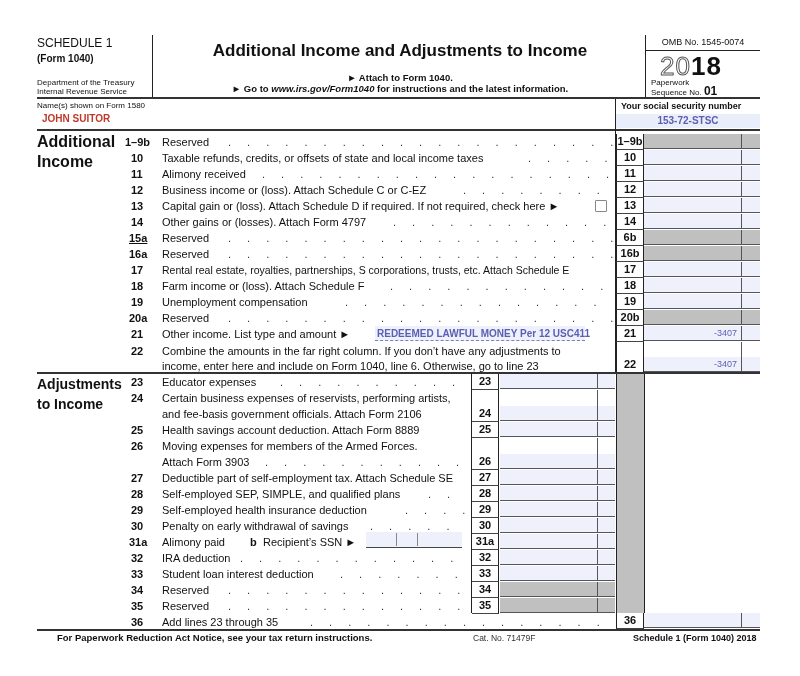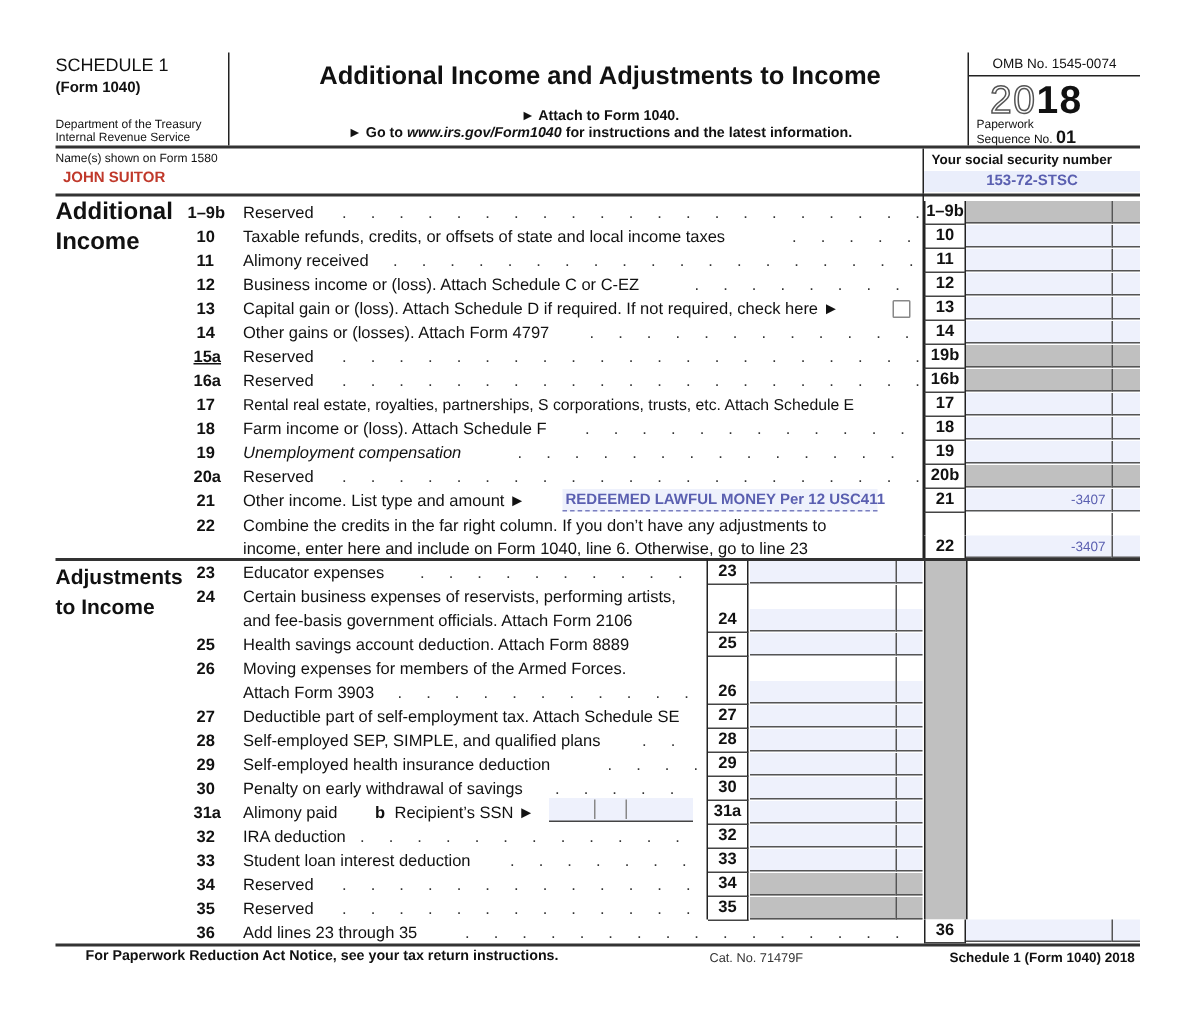--- a/index.html
+++ b/index.html
@@ -121,33 +121,33 @@
 <div class="dots" style="left:228px;top:246px;width:385px;">. . . . . . . . . . . . . . . . . . . . . . . . . . . . . . . . . . . . . . . . . . . . .</div>
 
 <div class="ln-num" style="left:131px;top:262px;">17</div>
 <div class="ln" style="left:162px;top:262px;font-size:10.5px;">Rental real estate, royalties, partnerships, S corporations, trusts, etc. Attach Schedule E</div>
 
 <div class="ln-num" style="left:131px;top:278px;">18</div>
 <div class="ln" style="left:162px;top:278px;">Farm income or (loss). Attach Schedule F</div>
 <div class="dots" style="left:390px;top:278px;width:223px;">. . . . . . . . . . . . . . . . . . . . . . . . . . . . . . . . . . . . . . . . . . . . .</div>
 
 <div class="ln-num" style="left:131px;top:294px;">19</div>
-<div class="ln" style="left:162px;top:294px;font-style:italic;">Unemployment compensation</div>
+<div class="ln" style="left:162px;top:294px;">Unemployment compensation</div>
 <div class="dots" style="left:345px;top:294px;width:268px;">. . . . . . . . . . . . . . . . . . . . . . . . . . . . . . . . . . . . . . . . . . . . .</div>
 
 <div class="ln-num" style="left:129px;top:310px;">20a</div>
 <div class="ln" style="left:162px;top:310px;">Reserved</div>
 <div class="dots" style="left:228px;top:310px;width:385px;">. . . . . . . . . . . . . . . . . . . . . . . . . . . . . . . . . . . . . . . . . . . . .</div>
 
 <div class="ln-num" style="left:131px;top:326px;">21</div>
 <div class="ln" style="left:162px;top:326px;">Other income. List type and amount ►</div>
 <div class="ln field21" style="left:375px;top:326px;width:210px;height:15px;line-height:15px;padding-left:2px;box-sizing:border-box;">REDEEMED LAWFUL MONEY Per 12 USC411</div>
 
 <div class="ln-num" style="left:131px;top:343px;">22</div>
-<div class="ln" style="left:162px;top:343px;">Combine the credits in the far right column. If you don’t have any adjustments to</div>
+<div class="ln" style="left:162px;top:343px;">Combine the amounts in the far right column. If you don’t have any adjustments to</div>
 <div class="ln" style="left:162px;top:358px;">income, enter here and include on Form 1040, line 6. Otherwise, go to line 23</div>
 
 <div class="abs" style="left:615px;top:129px;width:1px;height:245px;background:#222;"></div>
 <div class="box-num" style="left:616px;top:134px;">1–9b</div>
 <div class="amt shade" style="left:644px;top:134px;width:97px;"></div>
 <div class="cents shade" style="left:741px;top:134px;width:19px;"></div>
 
 <div class="box-num" style="left:616px;top:150px;">10</div>
 <div class="amt" style="left:644px;top:150px;width:97px;"></div>
 <div class="cents" style="left:741px;top:150px;width:19px;"></div>
@@ -161,21 +161,21 @@
 <div class="cents" style="left:741px;top:182px;width:19px;"></div>
 
 <div class="box-num" style="left:616px;top:198px;">13</div>
 <div class="amt" style="left:644px;top:198px;width:97px;"></div>
 <div class="cents" style="left:741px;top:198px;width:19px;"></div>
 
 <div class="box-num" style="left:616px;top:214px;">14</div>
 <div class="amt" style="left:644px;top:214px;width:97px;"></div>
 <div class="cents" style="left:741px;top:214px;width:19px;"></div>
 
-<div class="box-num" style="left:616px;top:230px;">19b</div>
+<div class="box-num" style="left:616px;top:230px;">6b</div>
 <div class="amt shade" style="left:644px;top:230px;width:97px;"></div>
 <div class="cents shade" style="left:741px;top:230px;width:19px;"></div>
 
 <div class="box-num" style="left:616px;top:246px;">16b</div>
 <div class="amt shade" style="left:644px;top:246px;width:97px;"></div>
 <div class="cents shade" style="left:741px;top:246px;width:19px;"></div>
 
 <div class="box-num" style="left:616px;top:262px;">17</div>
 <div class="amt" style="left:644px;top:262px;width:97px;"></div>
 <div class="cents" style="left:741px;top:262px;width:19px;"></div>

